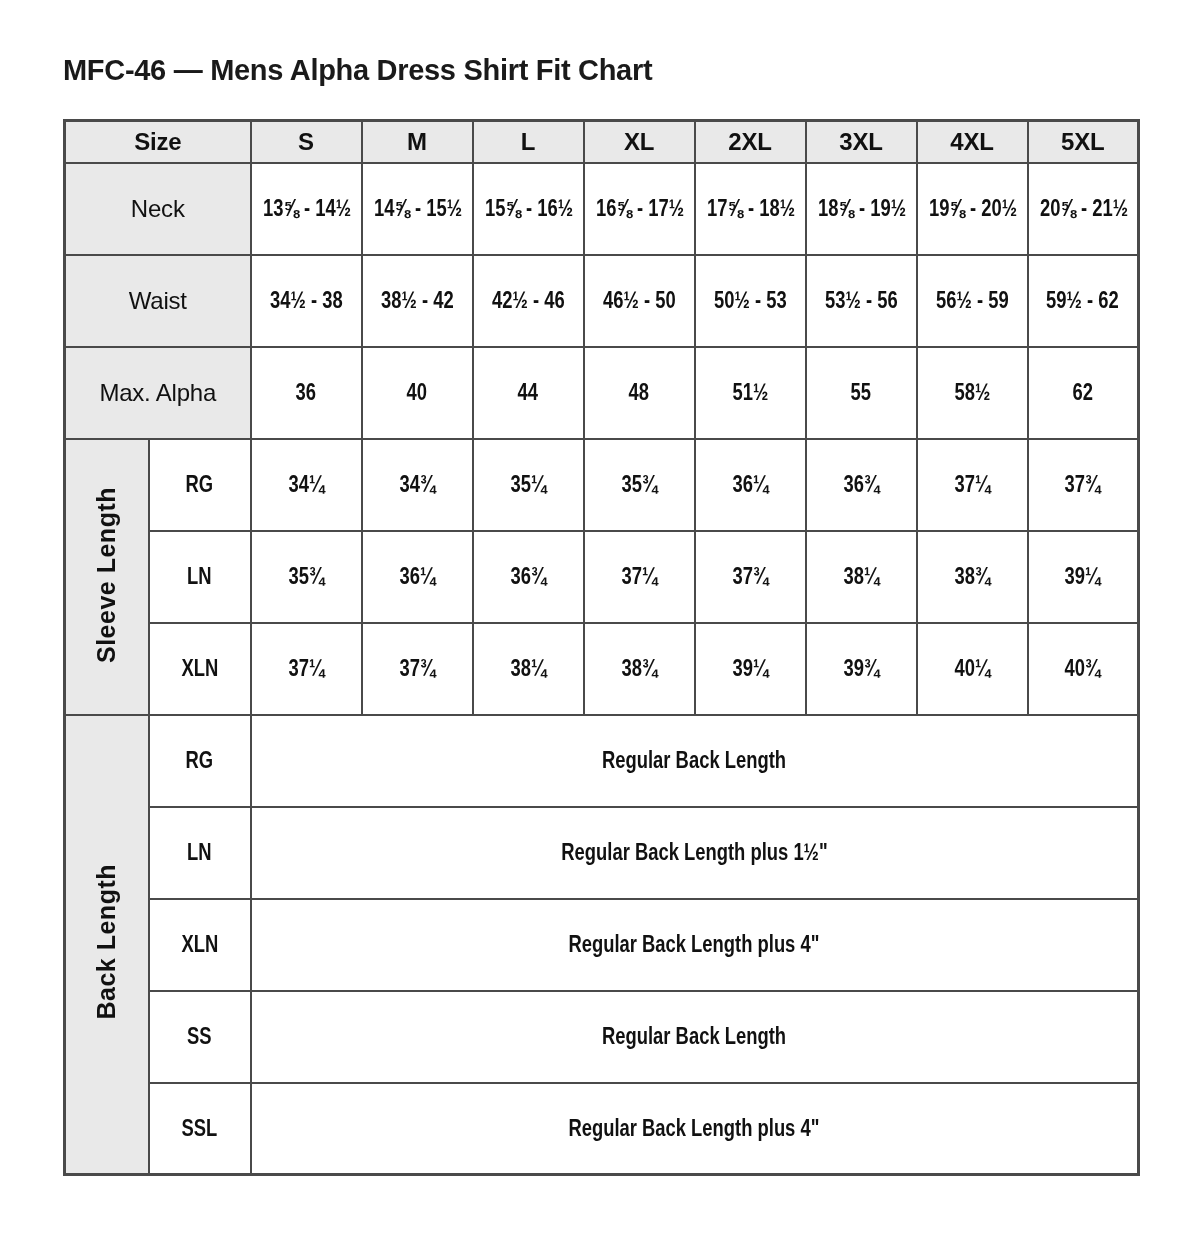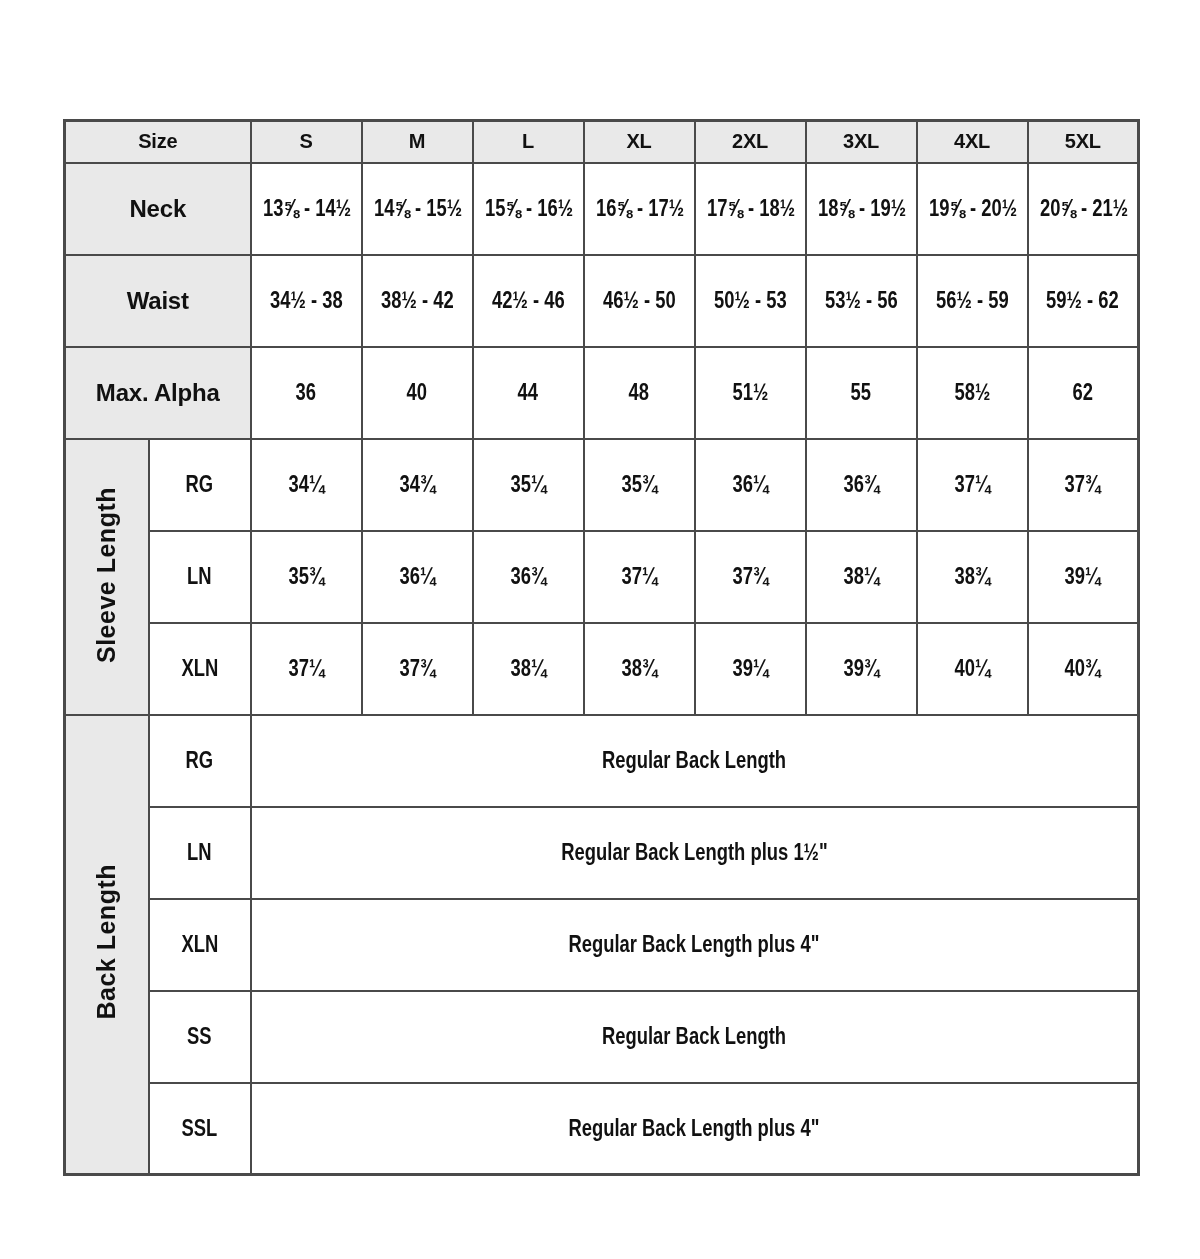--- a/index.html
+++ b/index.html
@@ -40,28 +40,28 @@
     text-align: center;
     vertical-align: middle;
     padding: 0;
     overflow: hidden;
   }
   tr.hdr-row  { height: 42px; }
   tr.data-row { height: 92px; }
   .gray { background: #e9e9e9; }
   .white { background: #ffffff; }
   .hdr {
-    font-size: 20px;
+    font-size: 24px;
     font-weight: 700;
     letter-spacing: -0.2px;
     margin-left: 35px;
   }
   .label {
     font-size: 24px;
-    font-weight: 700;
+    font-weight: 400;
     letter-spacing: -0.2px;
   }
   
   .cnd {
     display: inline-block;
     transform: scaleX(0.80);
     transform-origin: center center;
     font-weight: 700;
     font-size: 23px;
     letter-spacing: 0px;
@@ -75,20 +75,21 @@
     font-size: 25px;
     letter-spacing: 0.5px;
     white-space: nowrap;
   }
 </style>
 </head>
 <body>
 
 <div class="page">
 
+  <div class="title">MFC-46 — Mens Alpha Dress Shirt Fit Chart</div>
 
   <table class="fit-table">
     <colgroup>
       <col style="width:84px">
       <col style="width:102px">
       <col style="width:111px">
         <col style="width:111px">
         <col style="width:111px">
         <col style="width:111px">
       <col style="width:111px">

